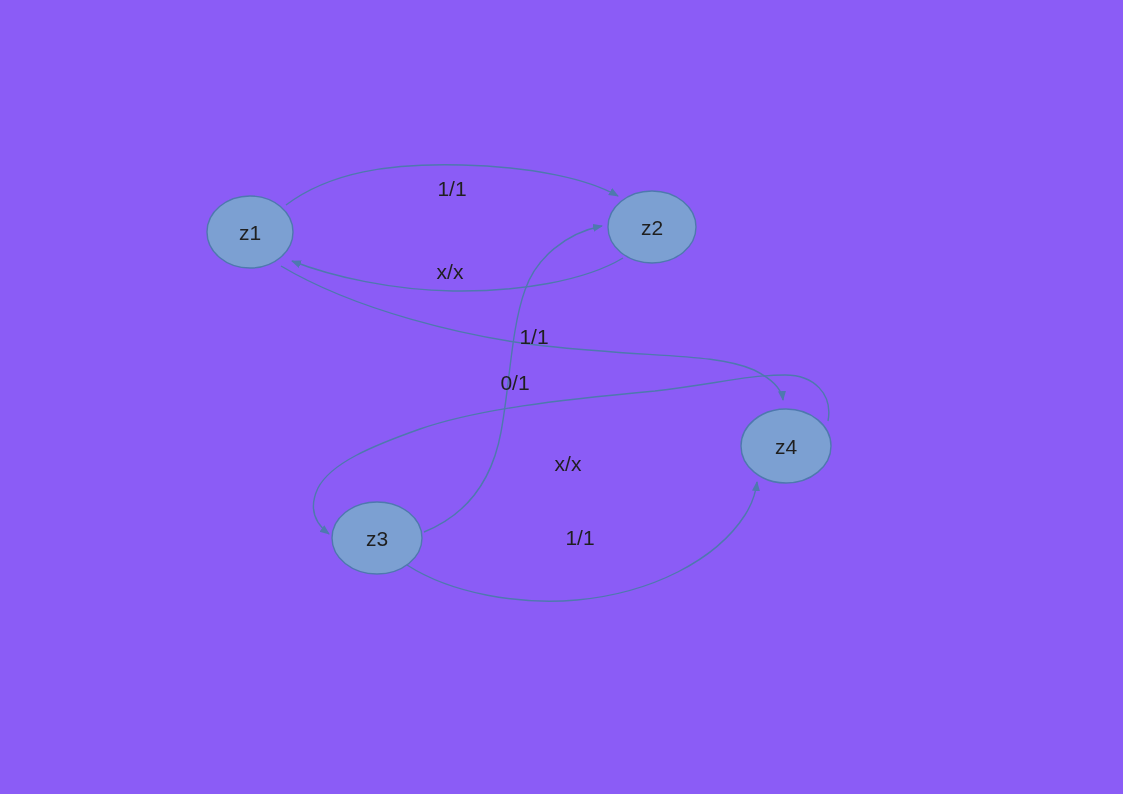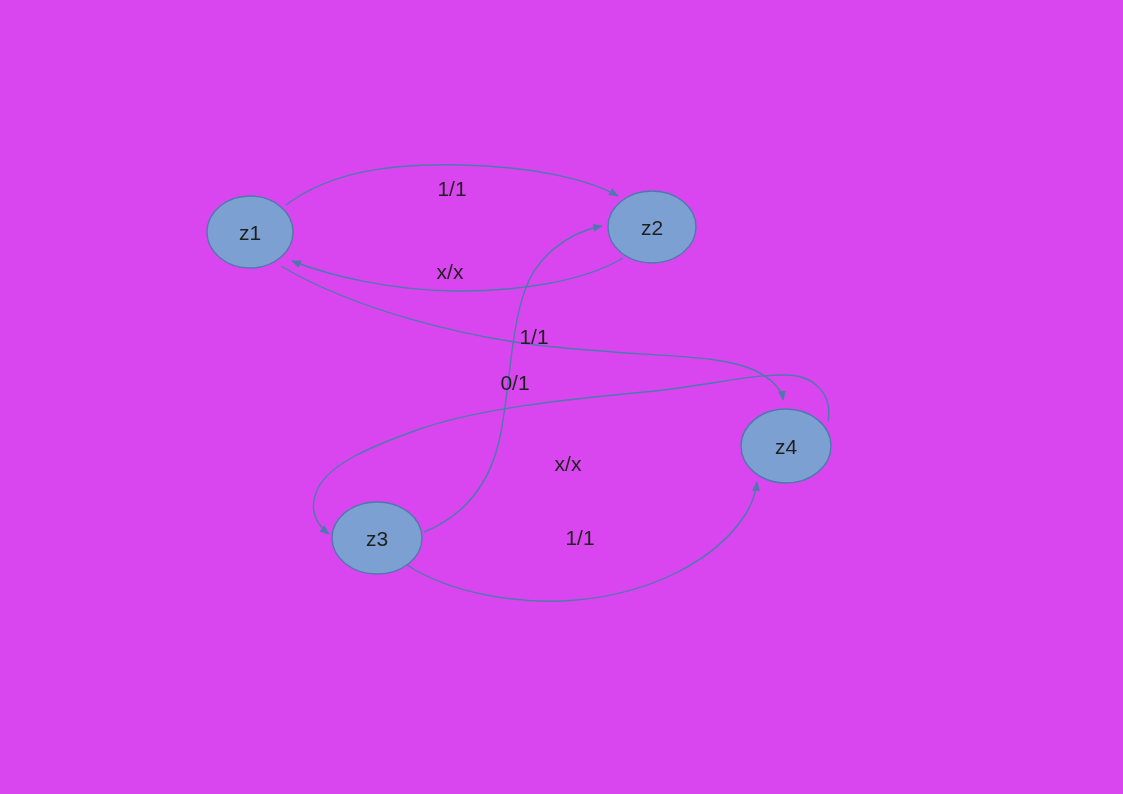--- a/index.html
+++ b/index.html
@@ -5,21 +5,21 @@
   html, body {
     margin: 0;
     padding: 0;
     background: #ffffff;
     font-family: "Liberation Sans", sans-serif;
   }
   .canvas {
     position: relative;
     width: 1123px;
     height: 794px;
-    background: #d946ef;
+    background: #8b5cf6;
     overflow: hidden;
   }
   svg { display: block; }
   .edge-path {
     fill: none;
     stroke: #4e79ae;
     stroke-width: 1.4;
   }
   .node-ellipse {
     fill: #7ca0d2;

